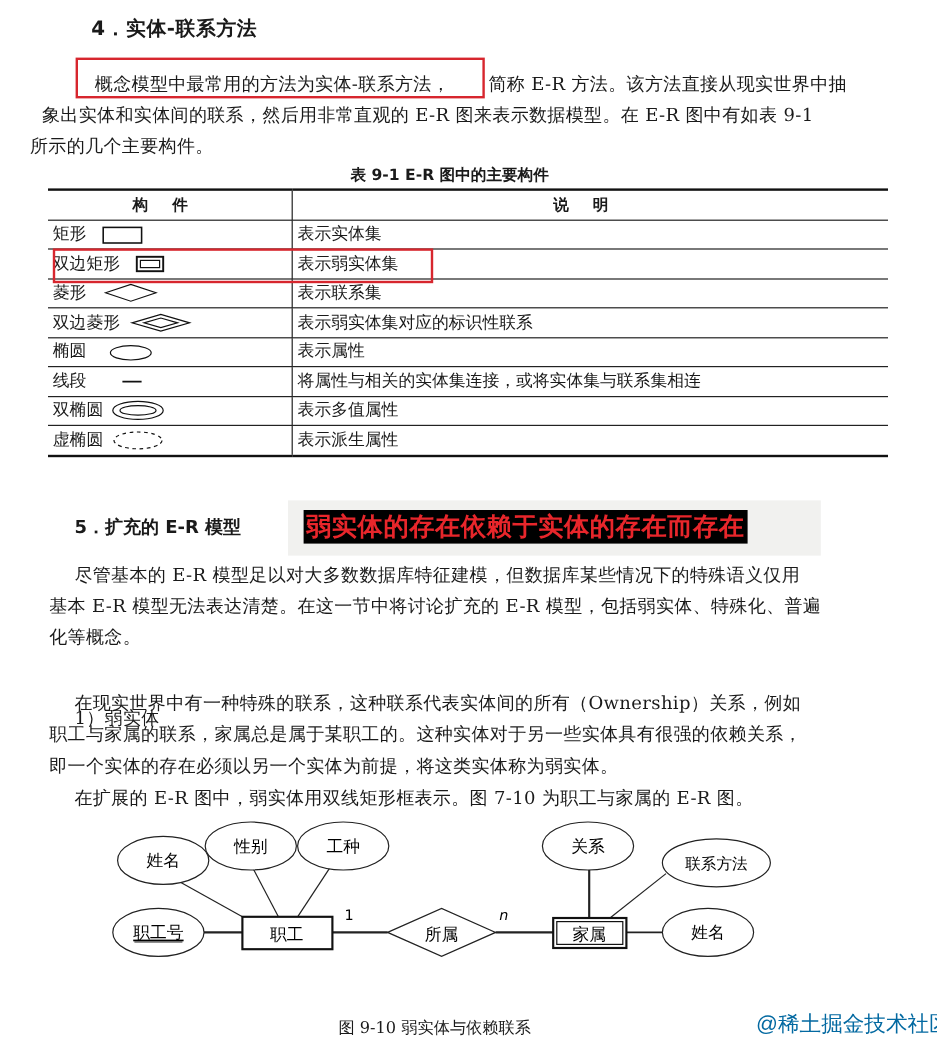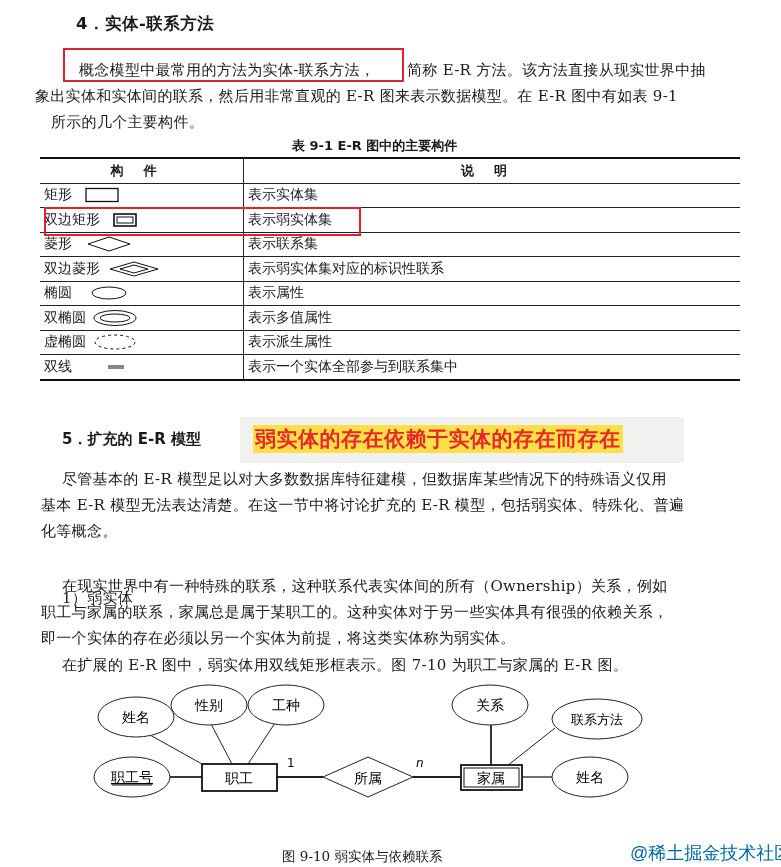--- a/index.html
+++ b/index.html
@@ -12,35 +12,35 @@
   .tbl-caption { left:292px; top:137px; font-size:13px; font-weight:bold; font-family:"DejaVu Sans","Liberation Sans",sans-serif; }
   table.er { position:absolute; left:40px; top:157px; width:700px; border-collapse:collapse; font-size:14px; }
   table.er td { height:23.5px; padding:0 0 0 4px; border-bottom:1px solid #222; vertical-align:middle; white-space:nowrap; }
   table.er tr:first-child td { border-top:2px solid #111; font-family:"DejaVu Sans","Liberation Sans",sans-serif; font-weight:bold; font-size:13px; }
   table.er tr:last-child td { border-bottom:2px solid #111; }
   table.er td.c1 { width:199px; border-right:1px solid #222; }
   table.er td.hdr { text-align:center; letter-spacing:20px; }
   .sym { display:inline-block; vertical-align:middle; margin-left:8px; }
   .h5 { left:62px; top:430px; font-size:15px; font-weight:bold; font-family:"DejaVu Sans","Liberation Sans",sans-serif;text-align:center; }
   .banner { left:240px; top:417px; width:444px; height:46px; background:#f1f1ef; }
-  .banner-text { position:absolute; left:13px; top:8px; background:#fde047; color:#e8262b; font-weight:bold; font-size:21px; font-family:"DejaVu Sans","Liberation Sans",sans-serif; padding:0 2px; line-height:28px; letter-spacing:0.5px; }
+  .banner-text { position:absolute; left:13px; top:8px; background:#000000; color:#e8262b; font-weight:bold; font-size:21px; font-family:"DejaVu Sans","Liberation Sans",sans-serif; padding:0 2px; line-height:28px; letter-spacing:0.5px; }
   svg text { font-family:"DejaVu Sans","Liberation Sans",sans-serif; }
   .caption { left:282px; top:814px; font-size:13.5px;margin-top:34px; }
   .watermark { left:630px; top:841px; font-size:18px; color:#0369a1; font-family:Liberation Sans, sans-serif; }
 </style>
 </head>
 <body>
 
 <div class="abs h4">4．实体-联系方法</div>
 
 <div class="abs para" style="left:79px; top:57px;">概念模型中最常用的方法为实体-联系方法，</div>
 <div class="abs redbox" style="left:63px; top:48px; width:341px; height:34px;"></div>
 <div class="abs para" style="left:407px; top:57px;">简称 E-R 方法。该方法直接从现实世界中抽</div>
 <div class="abs para" style="left:35px; top:83px;">象出实体和实体间的联系，然后用非常直观的 E-R 图来表示数据模型。在 E-R 图中有如表 9-1</div>
-<div class="abs para" style="left:51px; top:109px;">所示的几个主要构件。</div>
+<div class="abs para" style="left:25px; top:109px;">所示的几个主要构件。</div>
 
 <div class="abs tbl-caption">表 9-1   E-R 图中的主要构件</div>
 
 <table class="er">
   <tbody>
       <tr>
     <td class="c1 hdr">构件</td>
     <td class="hdr">说明</td>
   </tr>
   <tr>
@@ -74,41 +74,40 @@
     <td>表示弱实体集对应的标识性联系</td>
   </tr>
   <tr>
     <td class="c1"><span>椭圆</span>
       <svg class="sym" width="40" height="16" style="margin-left:14px">
             <ellipse cx="19" cy="8" rx="17" ry="6" fill="none" stroke="#111" stroke-width="1"></ellipse>
           </svg></td>
     <td>表示属性</td>
   </tr>
   <tr>
+    <td class="c1"><span>线段</span>
+      <svg class="sym" width="20" height="10" style="margin-left:24px">
+            <line x1="2" y1="5" x2="18" y2="5" stroke="#111" stroke-width="1.6"></line>
+          </svg></td>
+    <td>将属性与相关的实体集连接，或将实体集与联系集相连</td>
+  </tr>
+  <tr>
     <td class="c1"><span>双椭圆</span>
       <svg class="sym" width="46" height="18" style="margin-left:2px">
             <ellipse cx="23" cy="9" rx="21" ry="7.5" fill="none" stroke="#111" stroke-width="1"></ellipse>
             <ellipse cx="23" cy="9" rx="15" ry="4" fill="none" stroke="#111" stroke-width="1"></ellipse>
           </svg></td>
     <td>表示多值属性</td>
   </tr>
   <tr>
     <td class="c1"><span>虚椭圆</span>
       <svg class="sym" width="46" height="18" style="margin-left:2px">
             <ellipse cx="23" cy="9" rx="20" ry="7" fill="none" stroke="#111" stroke-width="1" stroke-dasharray="3,3"></ellipse>
           </svg></td>
     <td>表示派生属性</td>
-  </tr>
-  <tr>
-    <td class="c1"><span>双线</span>
-      <svg class="sym" width="20" height="10" style="margin-left:30px">
-            <line x1="2" y1="4" x2="18" y2="4" stroke="#111" stroke-width="1"></line>
-            <line x1="2" y1="6" x2="18" y2="6" stroke="#111" stroke-width="1"></line>
-          </svg></td>
-    <td>表示一个实体全部参与到联系集中</td>
   </tr>
 </tbody>
   </table>
 
 <div class="abs redbox" style="left:44px; top:207px; width:317px; height:29px;"></div>
 
 <div class="abs h5">5．扩充的 E-R 模型</div>
 <div class="abs banner">
   <span class="banner-text">弱实体的存在依赖于实体的存在而存在</span>
 </div>

